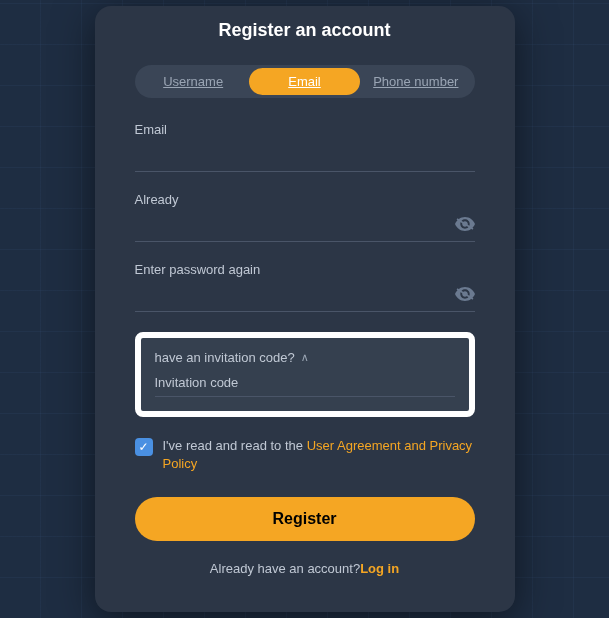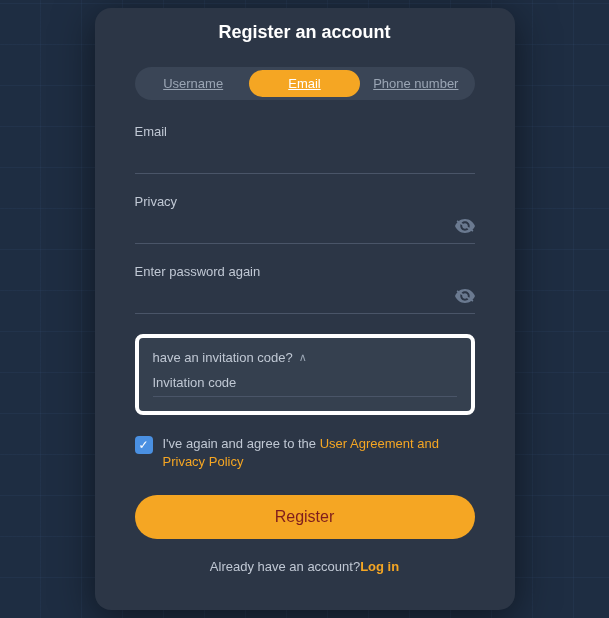--- a/index.html
+++ b/index.html
@@ -114,21 +114,21 @@
       right: 0;
       bottom: 6px;
       color: #6b7a90;
       cursor: pointer;
       font-size: 18px;
     }
 
     .invitation-box {
       background: #35404f;
       border-radius: 8px;
-      border: 4px solid #ffffff;
+      border: 6px solid #ffffff;
       padding: 12px 14px 14px;
       margin-bottom: 20px;
     }
 
     .invitation-toggle {
       display: flex;
       align-items: center;
       gap: 6px;
       color: #c0c8d4;
       font-size: 13px;
@@ -198,23 +198,23 @@
     .agreement-link {
       color: #f5a623;
       cursor: pointer;
     }
 
     .register-btn {
       width: 100%;
       background: #f5a623;
       border: none;
       border-radius: 24px;
-      color: #7f1d1d;
+      color: #000000;
       font-size: 16px;
-      font-weight: 400;
+      font-weight: 700;
       padding: 13px;
       cursor: pointer;
       margin-bottom: 20px;
       transition: background 0.2s;
     }
 
     .login-row {
       text-align: center;
       font-size: 13px;
       color: #c0c8d4;
@@ -240,21 +240,21 @@
     <div class="tab-item active">Email</div>
     <div class="tab-item">Phone number</div>
   </div>
 
   <div class="form-group">
     <label class="form-label">Email</label>
     <input class="form-input" type="email" style="">
   </div>
 
   <div class="form-group">
-    <label class="form-label">Privacy</label>
+    <label class="form-label">Already</label>
     <input class="form-input" type="password" style="">
     <span class="eye-icon">
       <svg width="20" height="14" viewBox="0 0 20 14" fill="none" xmlns="http://www.w3.org/2000/svg">
         <path d="M10 0C5.5 0 1.7 2.8 0 7c1.7 4.2 5.5 7 10 7s8.3-2.8 10-7c-1.7-4.2-5.5-7-10-7zm0 11.7c-2.6 0-4.7-2.1-4.7-4.7S7.4 2.3 10 2.3s4.7 2.1 4.7 4.7-2.1 4.7-4.7 4.7zm0-7.5c-1.5 0-2.8 1.3-2.8 2.8s1.3 2.8 2.8 2.8 2.8-1.3 2.8-2.8-1.3-2.8-2.8-2.8z" fill="#6b7a90"></path>
         <line x1="2" y1="2" x2="18" y2="12" stroke="#6b7a90" stroke-width="1.5"></line>
       </svg>
     </span>
   </div>
 
   <div class="form-group">
@@ -276,21 +276,21 @@
     <div class="invitation-code-row">
       <span class="invitation-code-label">Invitation code</span>
     </div>
   </div>
 
   <div class="agreement-row">
     <div class="checkbox-wrapper">
       <span class="checkbox-check">✓</span>
     </div>
     <div class="agreement-text">
-      <span>I've again and agree to the </span><span class="agreement-link">User Agreement and Privacy Policy</span>
+      <span>I've read and read to the </span><span class="agreement-link">User Agreement and Privacy Policy</span>
     </div>
   </div>
 
   <button class="register-btn">Register</button>
 
   <div class="login-row">
     <span>Already have an account?</span><span class="login-link">Log in</span>
   </div>
 
 </div>

